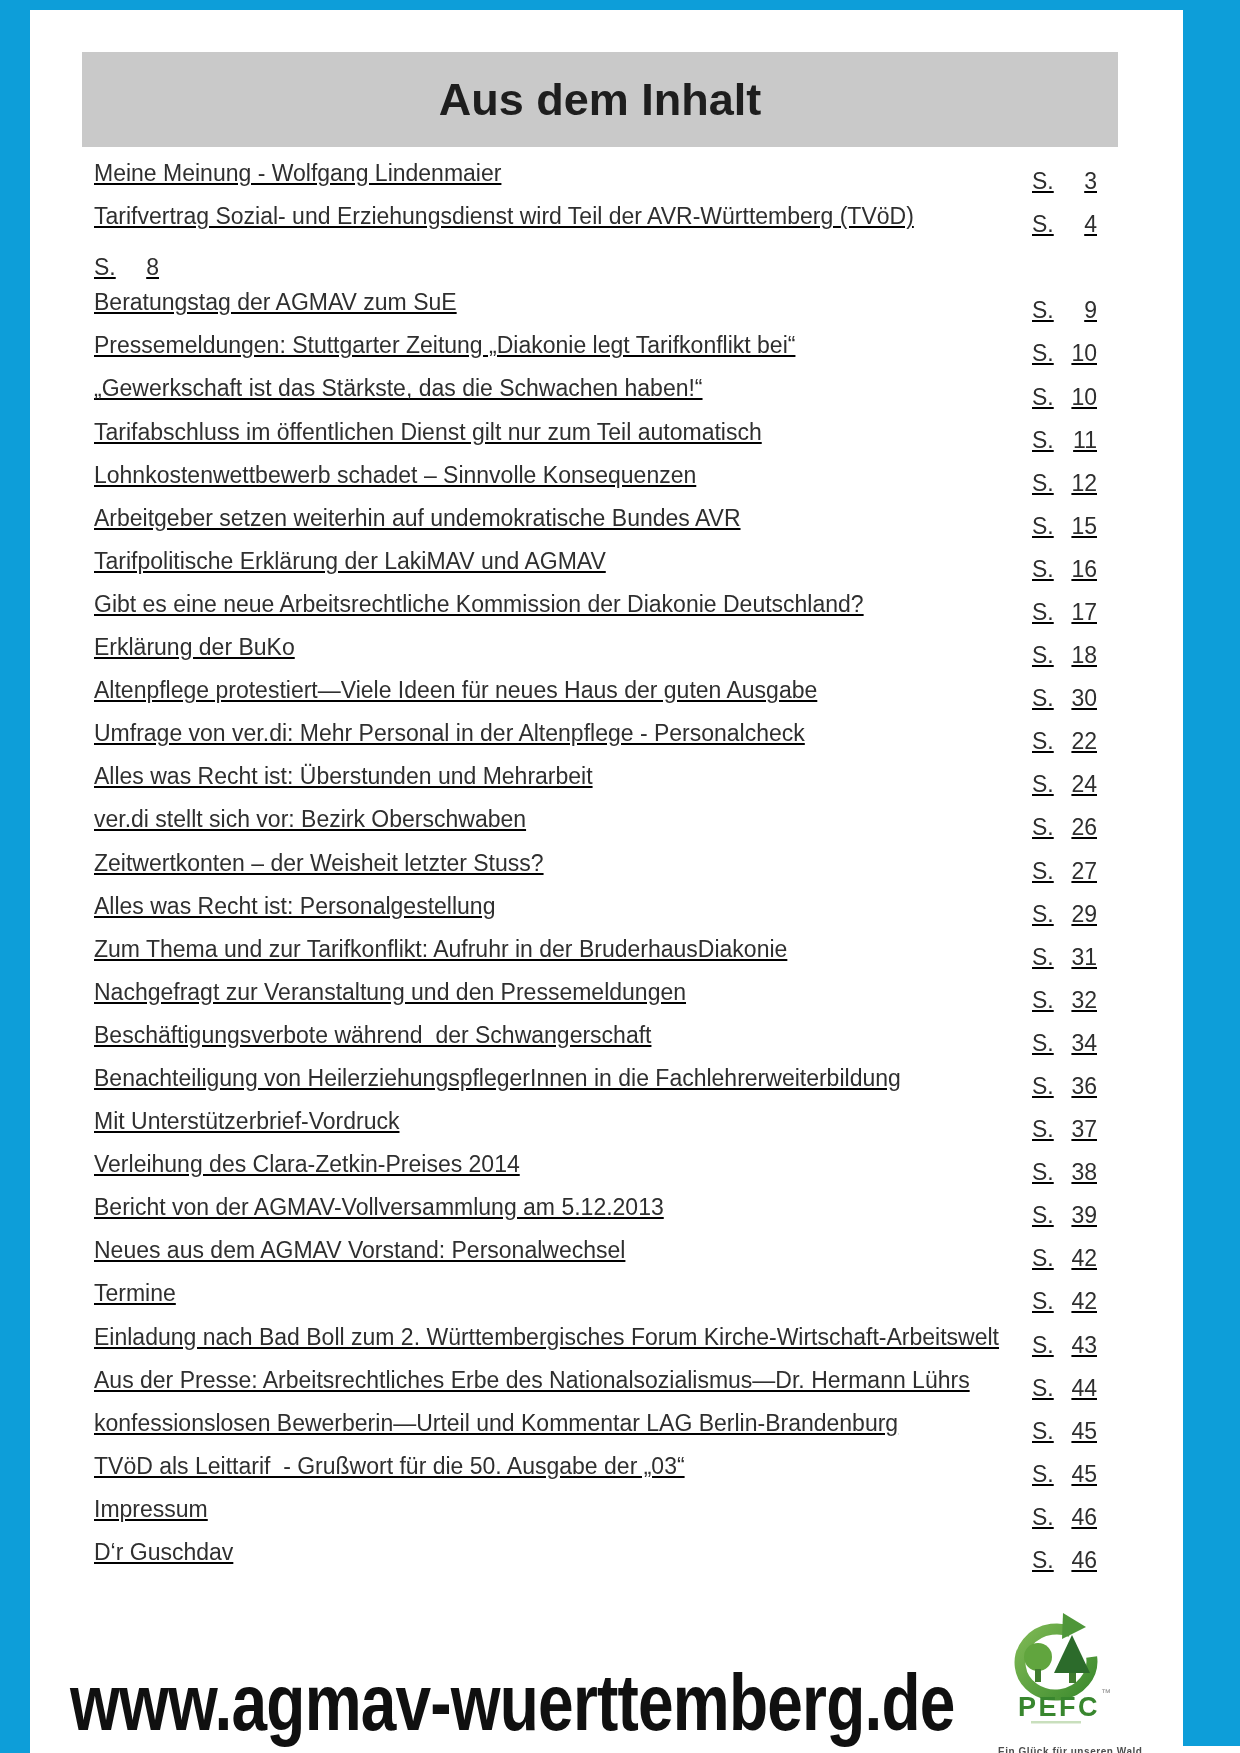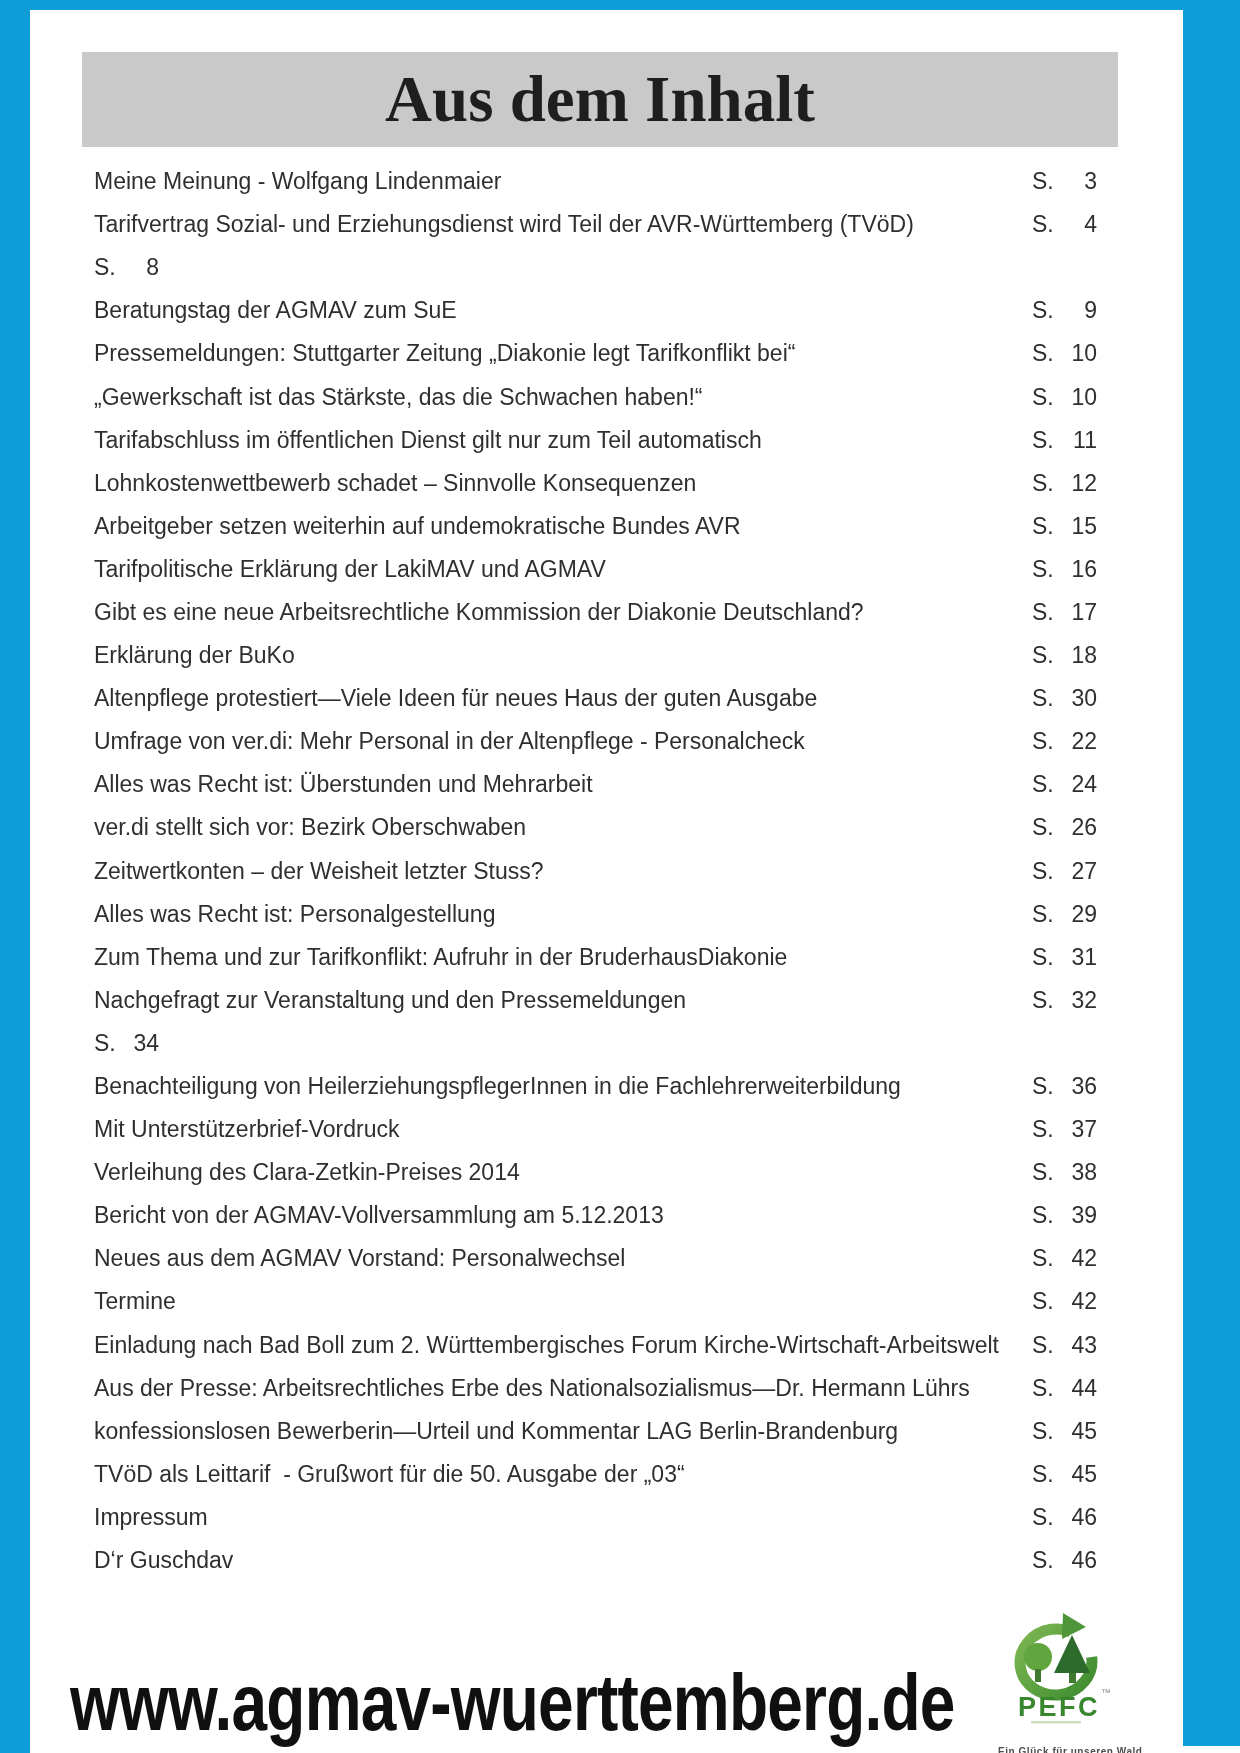--- a/index.html
+++ b/index.html
@@ -9,25 +9,25 @@
   }
   .bar{position:absolute;background:#0d9ed9;}
   .bar-left{left:0;top:0;width:30px;height:1753px;}
   .bar-top{left:0;top:0;width:1240px;height:10px;}
   .bar-right{left:1183px;top:0;width:57px;height:1746px;}
   .header-box{
     position:absolute;left:82px;top:52px;width:1036px;height:95px;
     background:#c9c9c9;display:flex;align-items:center;justify-content:center;
   }
   .header-title{
-    font-size:65px;font-weight:bold;color:#1e1e1e;letter-spacing:0;margin:0;
-    font-family:Liberation Serif, serif;
+    font-size:45px;font-weight:bold;color:#1e1e1e;letter-spacing:0;margin:0;
+    font-family:Liberation Sans, sans-serif;
   }
   .toc{position:absolute;left:94px;top:160px;width:1003px;}
-  .toc-row{display:flex;align-items:center;justify-content:space-between;height:43.1px;}
+  .toc-row{display:flex;justify-content:space-between;height:43.1px;text-decoration:underline;}
   .toc-title{font-size:23px;color:#2f2f2f;white-space:pre;}
   .toc-page{
     display:flex;justify-content:space-between;align-items:center;
     width:65px;flex:none;font-size:23px;color:#2f2f2f;
   }
   .website{
     position:absolute;left:70px;top:1663px;font-size:80px;line-height:80px;
     font-weight:bold;color:#101010;letter-spacing:-1px;white-space:nowrap;
     transform:scaleX(0.8);transform-origin:left center;
   }
@@ -184,20 +184,21 @@
       </span>
     </div>
       <div class="toc-row">
       <span class="toc-title">Nachgefragt zur Veranstaltung und den Pressemeldungen</span>
       <span class="toc-page">
         <span>S.</span>
         <span>32</span>
       </span>
     </div>
       <div class="toc-row">
+      <span class="toc-title">Beschäftigungsverbote während  der Schwangerschaft</span>
       <span class="toc-page">
         <span>S.</span>
         <span>34</span>
       </span>
     </div>
       <div class="toc-row">
       <span class="toc-title">Benachteiligung von HeilerziehungspflegerInnen in die Fachlehrerweiterbildung</span>
       <span class="toc-page">
         <span>S.</span>
         <span>36</span>

